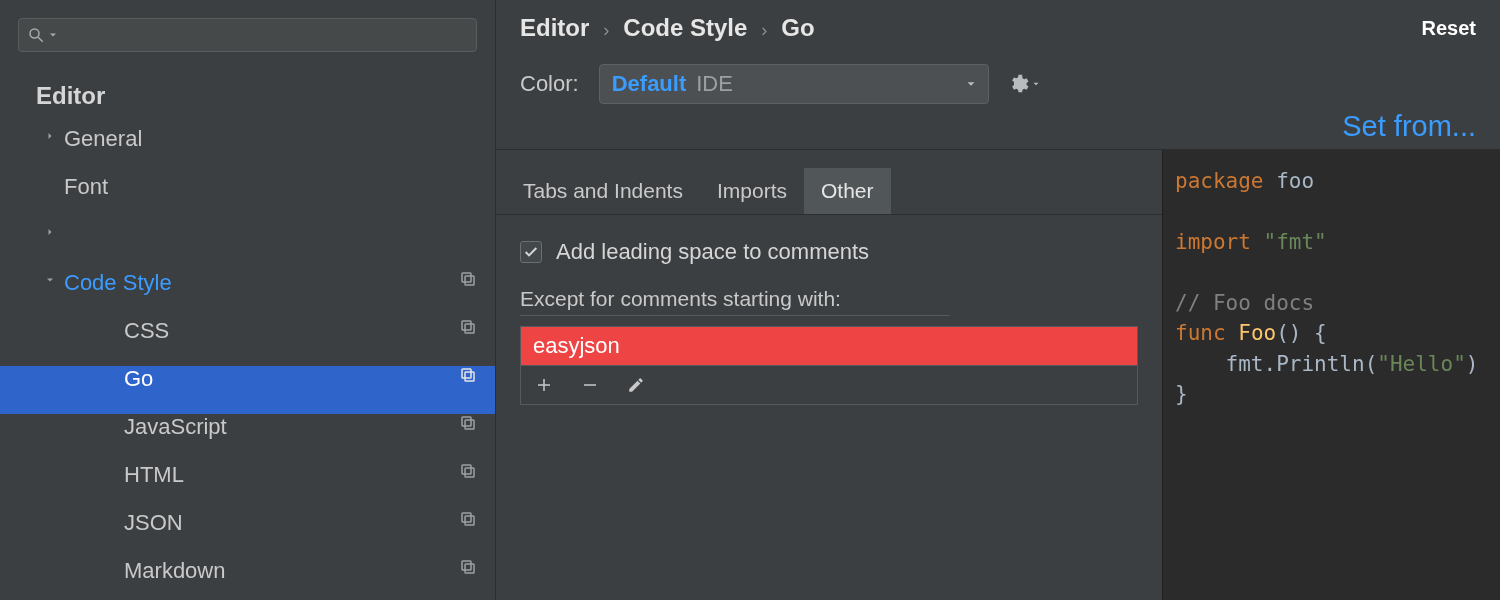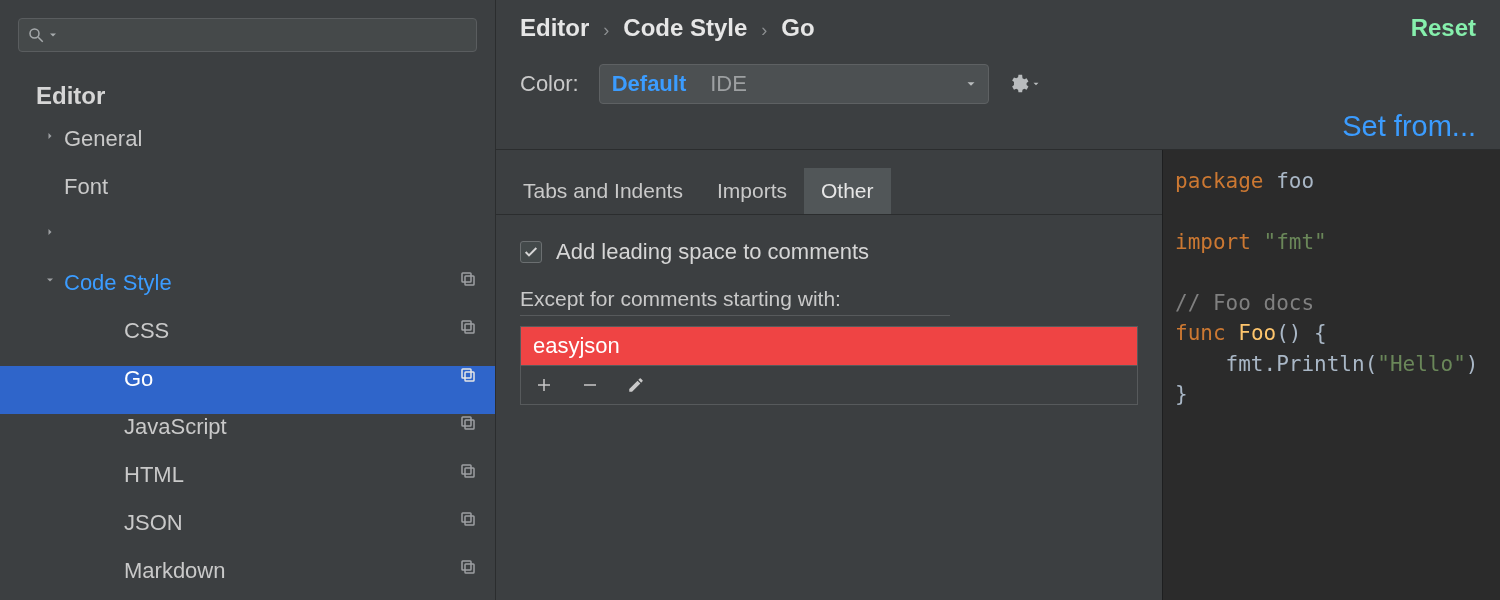--- a/index.html
+++ b/index.html
@@ -91,22 +91,22 @@
   font-weight: 700;
   color: #e6e6e6;
 }
 .breadcrumb-row .sep {
   color: #8c8f91;
   margin: 0 14px;
   font-size: 18px;
 }
 .reset-link {
   margin-left: auto;
-  color: #86efac;
-  font-size: 24px;
+  color: #ffffff;
+  font-size: 20px;
   font-weight: 700;
 }
 .scheme-row {
   display: flex;
   align-items: center;
   padding: 14px 24px 6px 24px;
   font-size: 22px;
 }
 .scheme-label { color: #c9c9c9; margin-right: 20px; }
 .scheme-select {
@@ -114,21 +114,21 @@
   align-items: center;
   background: #4c5052;
   border: 1px solid #5e6163;
   border-radius: 4px;
   height: 40px;
   padding: 0 12px;
   width: 390px;
   justify-content: flex-start;
   position: relative;
 }
-.scheme-select .def { color: #3b9cff; font-weight: 600; margin-right: 24px; }
+.scheme-select .def { color: #3b9cff; font-weight: 600; margin-right: 10px; }
 .scheme-select .ide { color: #9da0a2; }
 .scheme-select .chev {
   position: absolute;
   right: 10px;
   color: #b9bcbe;
 }
 .gear {
   margin-left: 18px;
   color: #b9bcbe;
   display: inline-flex;

